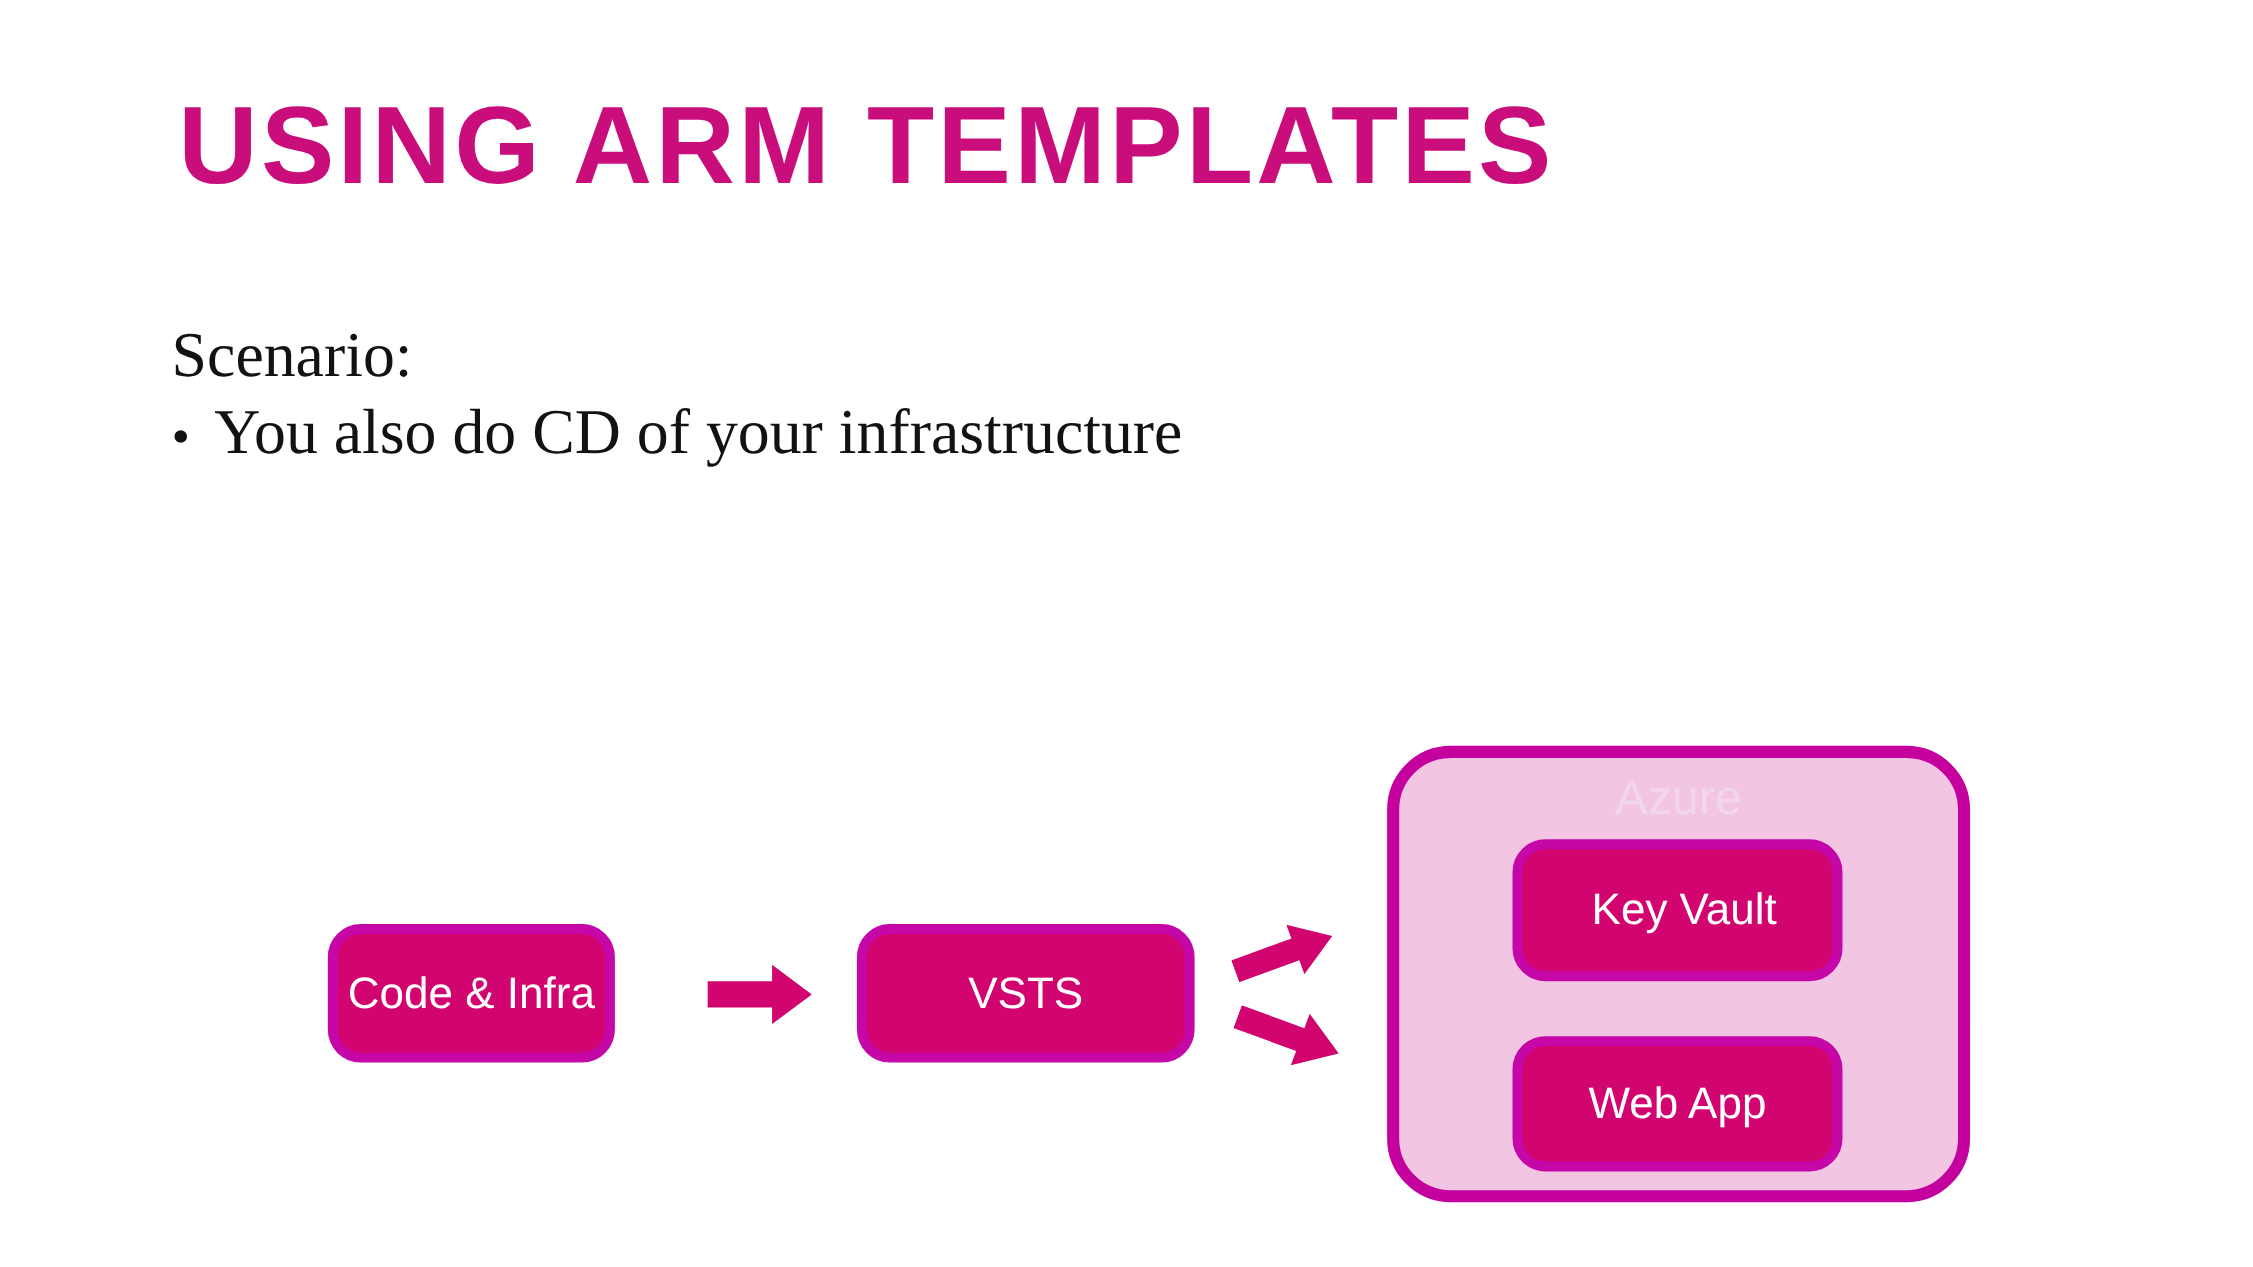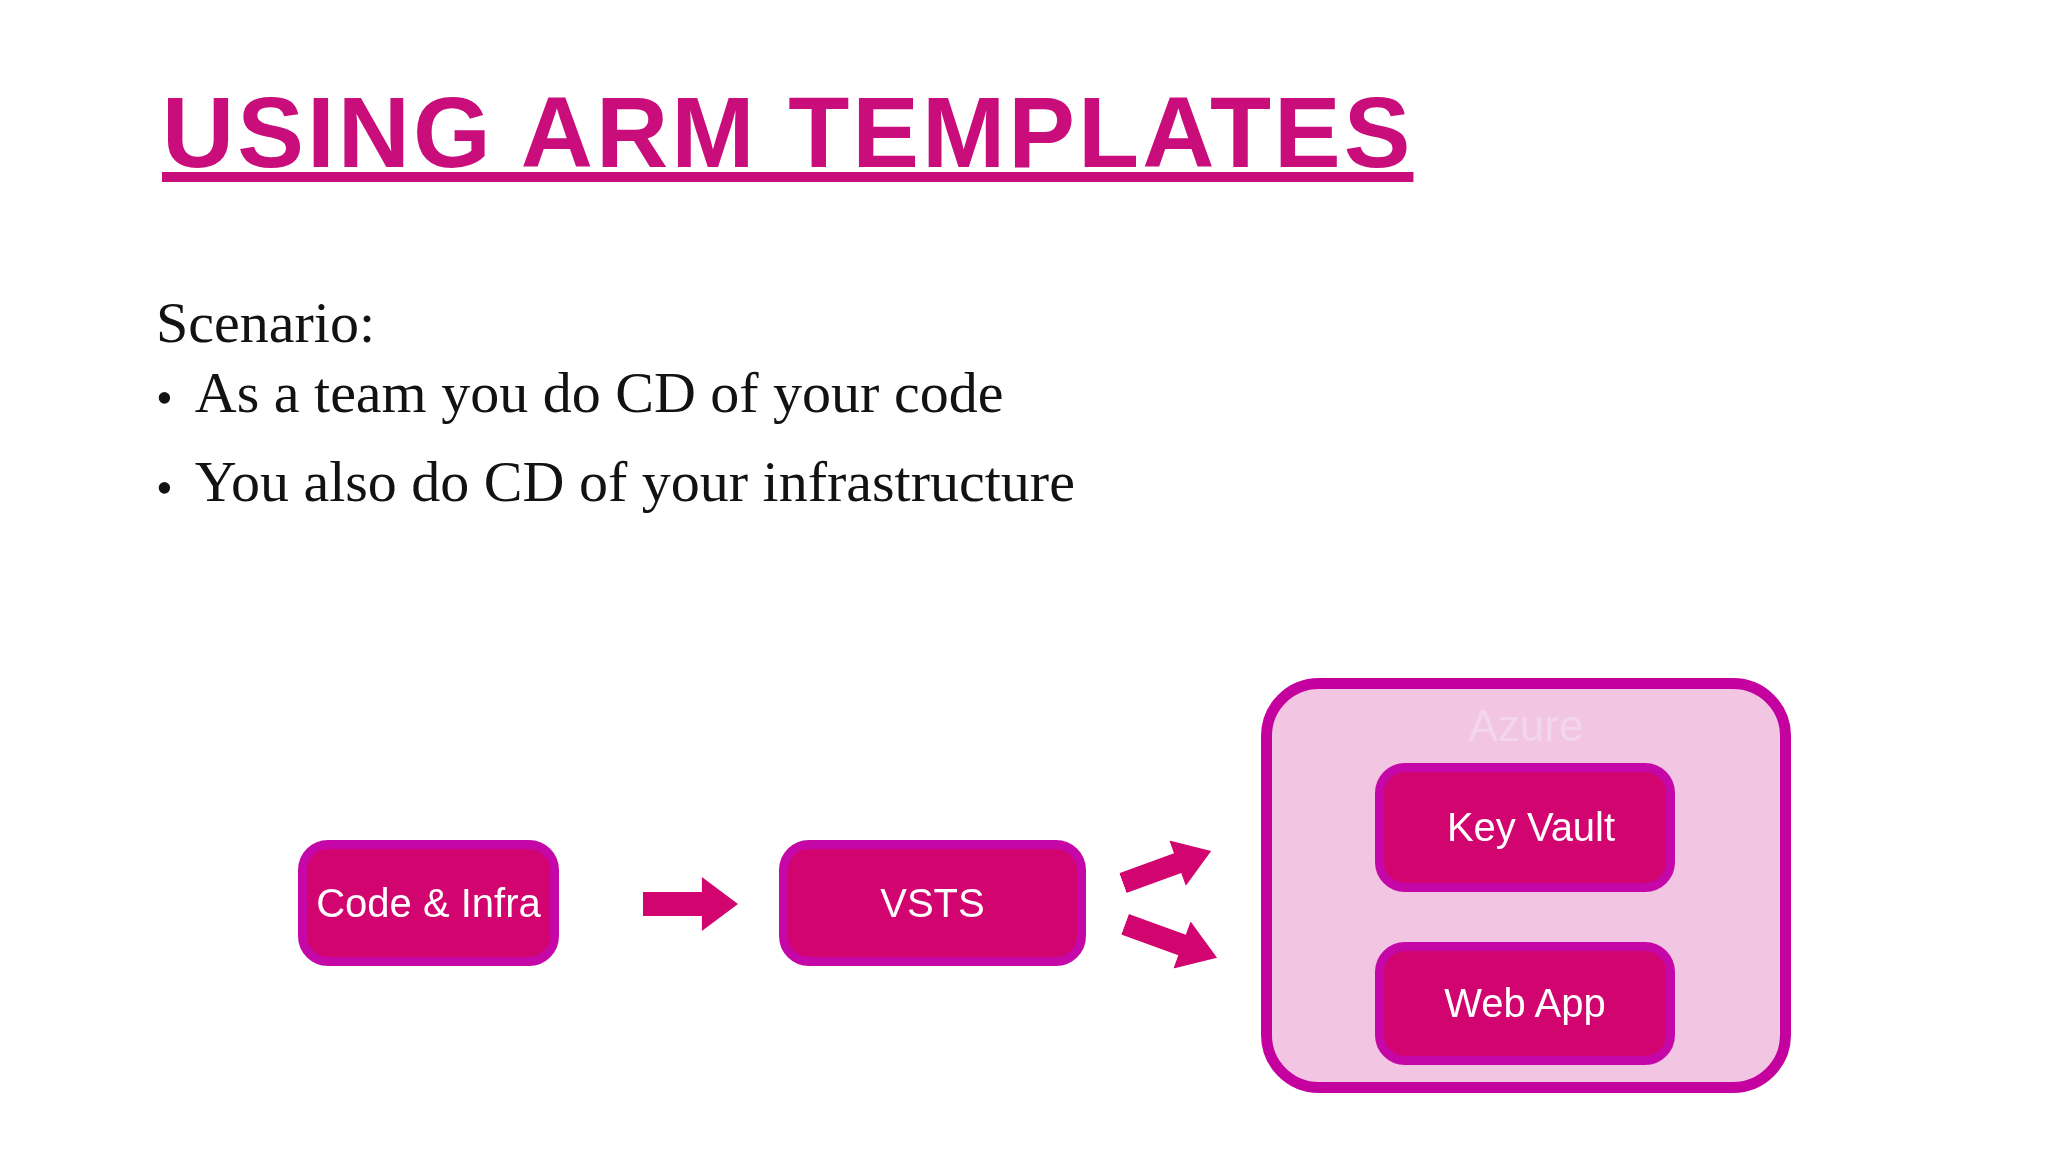--- a/index.html
+++ b/index.html
@@ -8,21 +8,20 @@
     background:#ffffff;
     font-family:"Liberation Sans", sans-serif;
   }
   
   .slide-title{
     position:absolute;left:162px;top:80px;
     font-size:100px;line-height:1.05;font-weight:800;letter-spacing:3px;
     color:var(--title-color,#c90e7c);
     font-family:"Liberation Sans", sans-serif;
     white-space:nowrap;
-    text-decoration:underline;
   }
   
   .scenario{
     position:absolute;left:156px;top:288px;
     font-family:"Liberation Serif", serif;
     font-size:58px;line-height:1.2;color:#121212;
   }
   .scenario-heading{margin:0 0 0 0;}
   .bullet-item{margin:0 0 20px 0;white-space:nowrap;}
   .bullet-marker{display:inline-block;margin-right:22px;font-size:48px;vertical-align:middle;}
@@ -62,23 +61,20 @@
   .arrow-wa{left:1122px;top:916px;width:98px;height:50px;transform:rotate(20deg);}
 </style>
 </head>
 <body>
 
 <div class="slide-title">USING ARM TEMPLATES</div>
 
 <div class="scenario">
   <div class="scenario-heading">Scenario:</div>
   <div class="bullet-item">
-    <span class="bullet-marker">•</span><span>As a team you do CD of your code</span>
-  </div>
-  <div class="bullet-item">
     <span class="bullet-marker">•</span><span>You also do CD of your infrastructure</span>
   </div>
 </div>
 
 <div class="node node-code-infra">
   <span>Code &amp; Infra</span>
 </div>
 
 <div class="arrow arrow-flow"></div>
 

